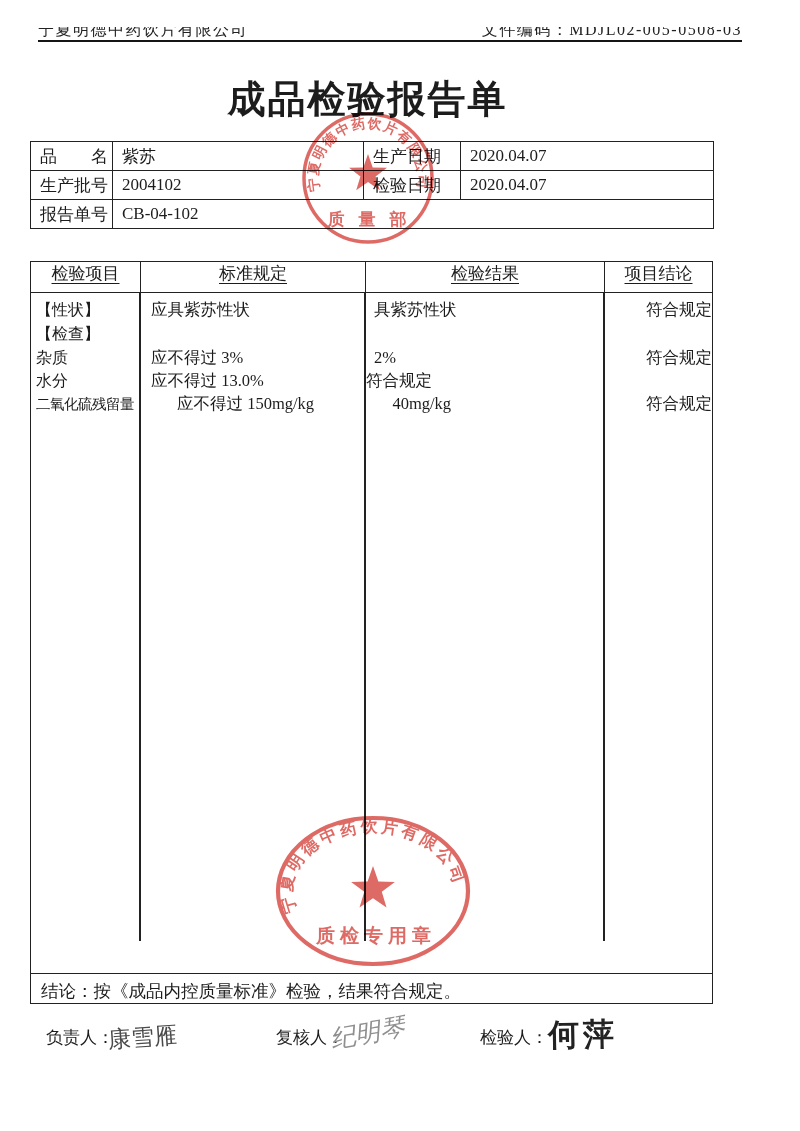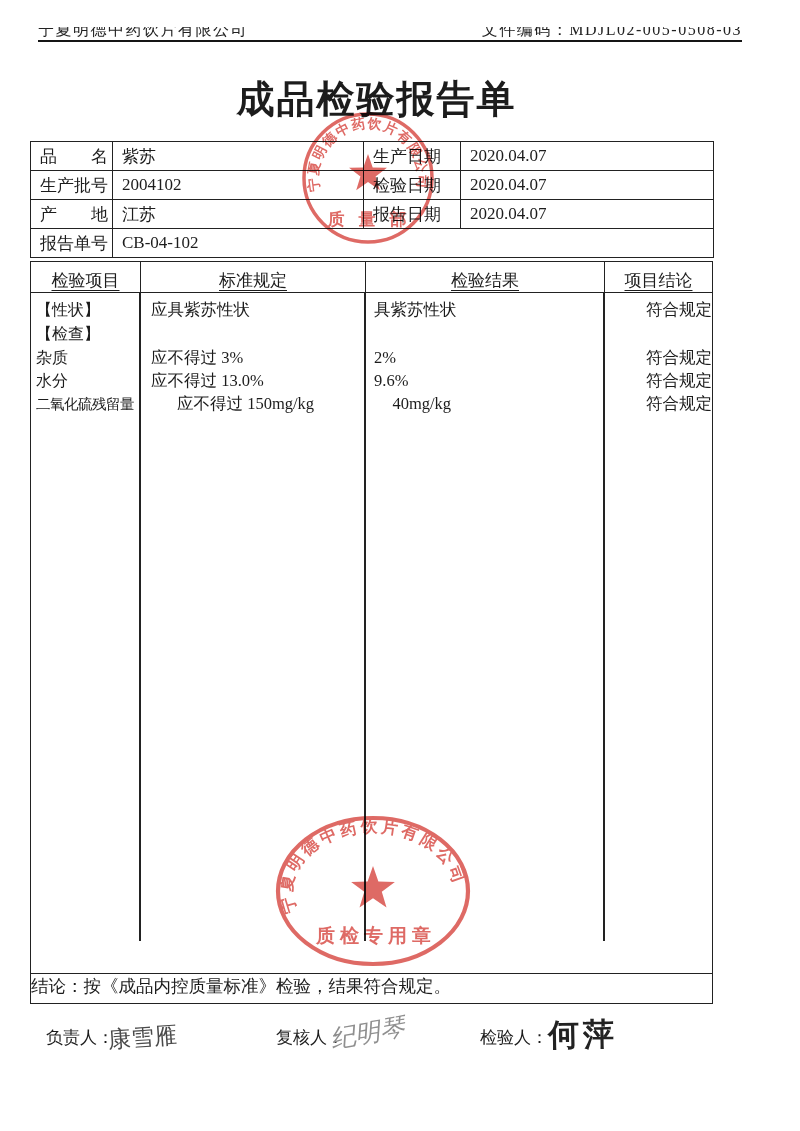--- a/index.html
+++ b/index.html
@@ -8,50 +8,50 @@
 
   
   .hdr-clip{position:absolute;top:27px;height:13px;overflow:hidden;}
   .hdr-clip span{position:absolute;top:-8px;font-size:16px;line-height:21px;white-space:nowrap;letter-spacing:1.5px;color:#222;}
   .hdr-left{left:38px;width:280px;}
   .hdr-left span{left:0;}
   .hdr-right{right:58px;width:320px;}
   .hdr-right span{right:0;}
   .hdr-rule{position:absolute;left:38px;top:40px;width:704px;border-top:2.2px solid #151515;}
 
-  .title{position:absolute;left:35px;top:74px;width:683px;text-align:center;
+  .title{position:absolute;left:26px;top:74px;width:683px;text-align:center;
          font-size:38px;font-weight:bold;letter-spacing:2px;z-index:2;}
 
   
   table.info{position:absolute;left:30px;top:141px;width:683px;border-collapse:collapse;table-layout:fixed;z-index:1;}
   table.info td{border:1.6px solid #222;height:28px;font-size:17px;padding:0 0 0 9px;overflow:hidden;white-space:nowrap;}
 
   
   .test-box{position:absolute;left:30px;top:261px;width:683px;height:713px;border:1.6px solid #222;box-sizing:border-box;z-index:1;}
   .test-head{display:flex;height:31px;border-bottom:1.6px solid #222;box-sizing:border-box;}
-  .test-head .hc{box-sizing:border-box;display:flex;align-items:flex-end;justify-content:center;font-size:17px;}
+  .test-head .hc{box-sizing:border-box;display:flex;align-items:flex-start;justify-content:center;font-size:17px;}
   .hc1{width:110px;border-right:1.6px solid #222;}
   .hc2{width:225px;border-right:1.6px solid #222;}
   .hc3{width:239px;border-right:1.6px solid #222;}
   .hc4{flex:1;}
   .test-head .hc span{text-decoration:underline;text-underline-offset:4px;}
   .test-body{position:relative;height:648px;}
   .vline{position:absolute;top:0;bottom:0;width:1.6px;background:#222;}
   .vl1{left:108.4px;} .vl2{left:333.4px;} .vl3{left:572.4px;}
   .trow{position:absolute;left:0;width:100%;display:flex;font-size:16.5px;line-height:22px;white-space:nowrap;}
   .tc1{width:110px;padding-left:5px;box-sizing:border-box;font-size:16px;}
   .tc2{width:225px;padding-left:10px;box-sizing:border-box;}
   .tc3{width:280px;padding-left:8px;box-sizing:border-box;}
   .tc4{flex:1;box-sizing:border-box;}
   .r1{top:6px;} .r2{top:30px;} .r3{top:54px;} .r4{top:77px;} .r5{top:100px;gap:33px;}
   .r5 .tc1{font-size:14.5px;letter-spacing:-0.5px;}
 
   
   .conclusion{position:absolute;left:30px;top:974px;width:683px;height:30px;border:1.6px solid #222;border-top:none;
-              box-sizing:border-box;display:flex;align-items:flex-start;font-size:17.5px;z-index:1;}
+              box-sizing:border-box;display:flex;align-items:flex-end;padding-left:10px;font-size:17.5px;z-index:1;}
 
   
   .sig-row{position:absolute;left:38px;top:1020px;width:730px;height:55px;font-size:17px;}
   .sig-row .lbl{position:absolute;top:6px;margin-left:8px;}
   .sl1{left:0;} .sl2{left:230px;} .sl3{left:434px;}
   .sig{position:absolute;font-family:"DejaVu Sans","Liberation Sans",sans-serif;white-space:nowrap;}
   .sig1{left:70px;top:2px;font-size:23px;color:#4a4a4a;transform:rotate(-4deg);}
   .sig2{left:294px;top:-4px;font-size:25px;color:#8f8f8f;transform:rotate(-10deg) skewX(-14deg);}
   .sig3{left:510px;top:-6px;font-size:31px;font-weight:bold;color:#222;transform:rotate(-1deg);letter-spacing:4px;}
 
@@ -88,26 +88,20 @@
       <td>生产日期</td>
       <td>2020.04.07</td>
     </tr>
     <tr>
       <td>生产批号</td>
       <td>2004102</td>
       <td>检验日期</td>
       <td>2020.04.07</td>
     </tr>
     <tr>
-      <td>产　　地</td>
-      <td>江苏</td>
-      <td>报告日期</td>
-      <td>2020.04.07</td>
-    </tr>
-    <tr>
       <td>报告单号</td>
       <td colspan="3">CB-04-102</td>
     </tr>
   </tbody>
     </table>
 
   <div class="test-box">
     <div class="test-head">
       <div class="hc hc1">
           <span>检验项目</span>
@@ -141,21 +135,20 @@
       </div>
       <div class="trow r3">
         <div class="tc1">杂质</div>
         <div class="tc2">应不得过 3%</div>
         <div class="tc3">2%</div>
         <div class="tc4">符合规定</div>
       </div>
       <div class="trow r4">
         <div class="tc1">水分</div>
         <div class="tc2">应不得过 13.0%</div>
-        <div class="tc3">9.6%</div>
         <div class="tc4">符合规定</div>
       </div>
       <div class="trow r5">
         <div class="tc1">二氧化硫残留量</div>
         <div class="tc2">应不得过 150mg/kg</div>
         <div class="tc3">40mg/kg</div>
         <div class="tc4">符合规定</div>
       </div>
     </div>
   </div>

